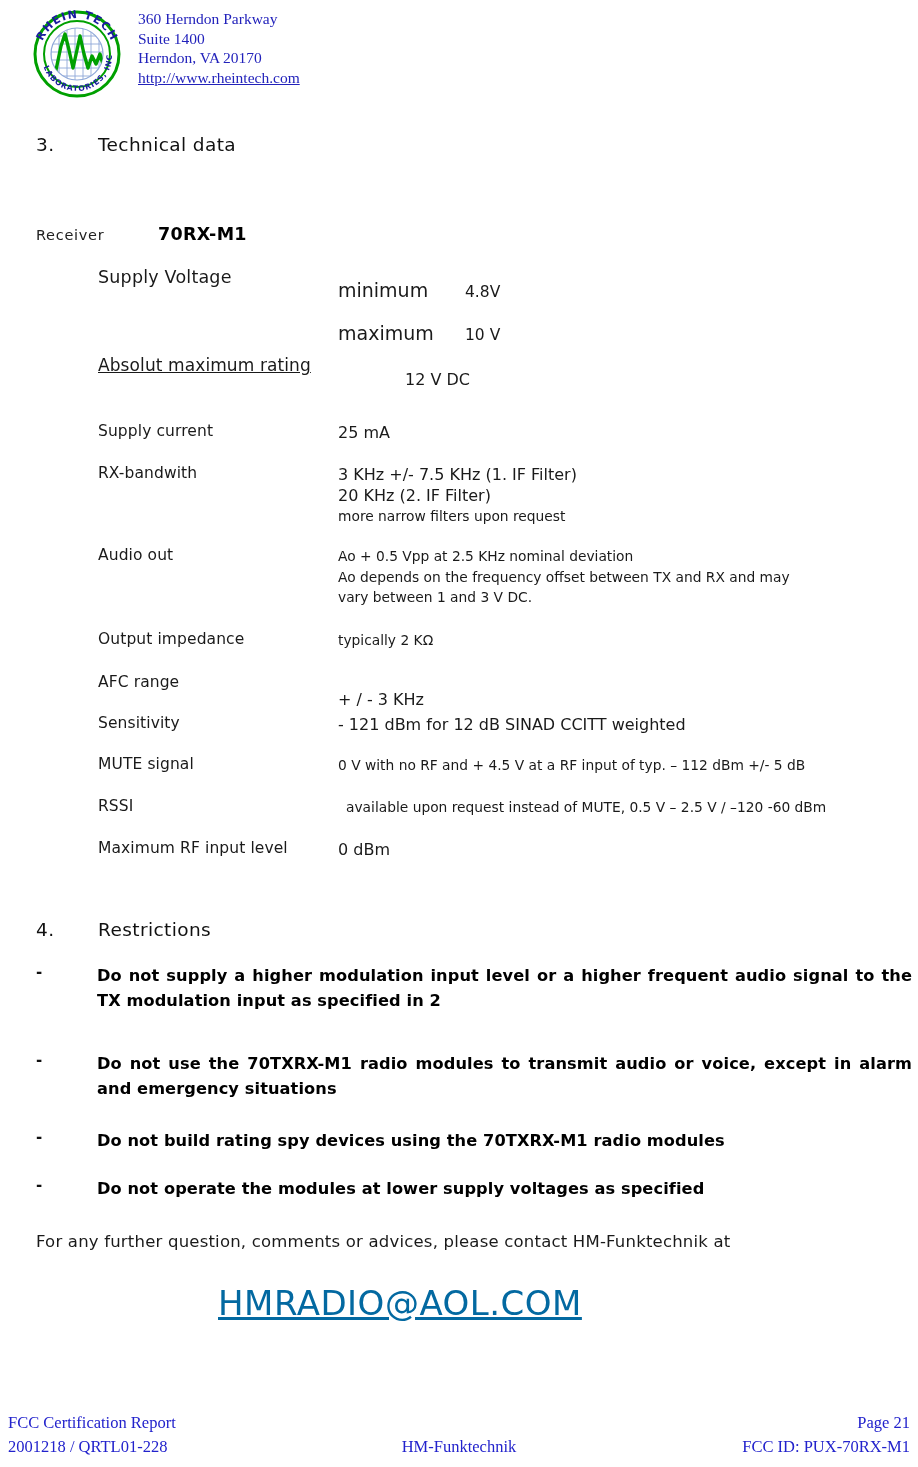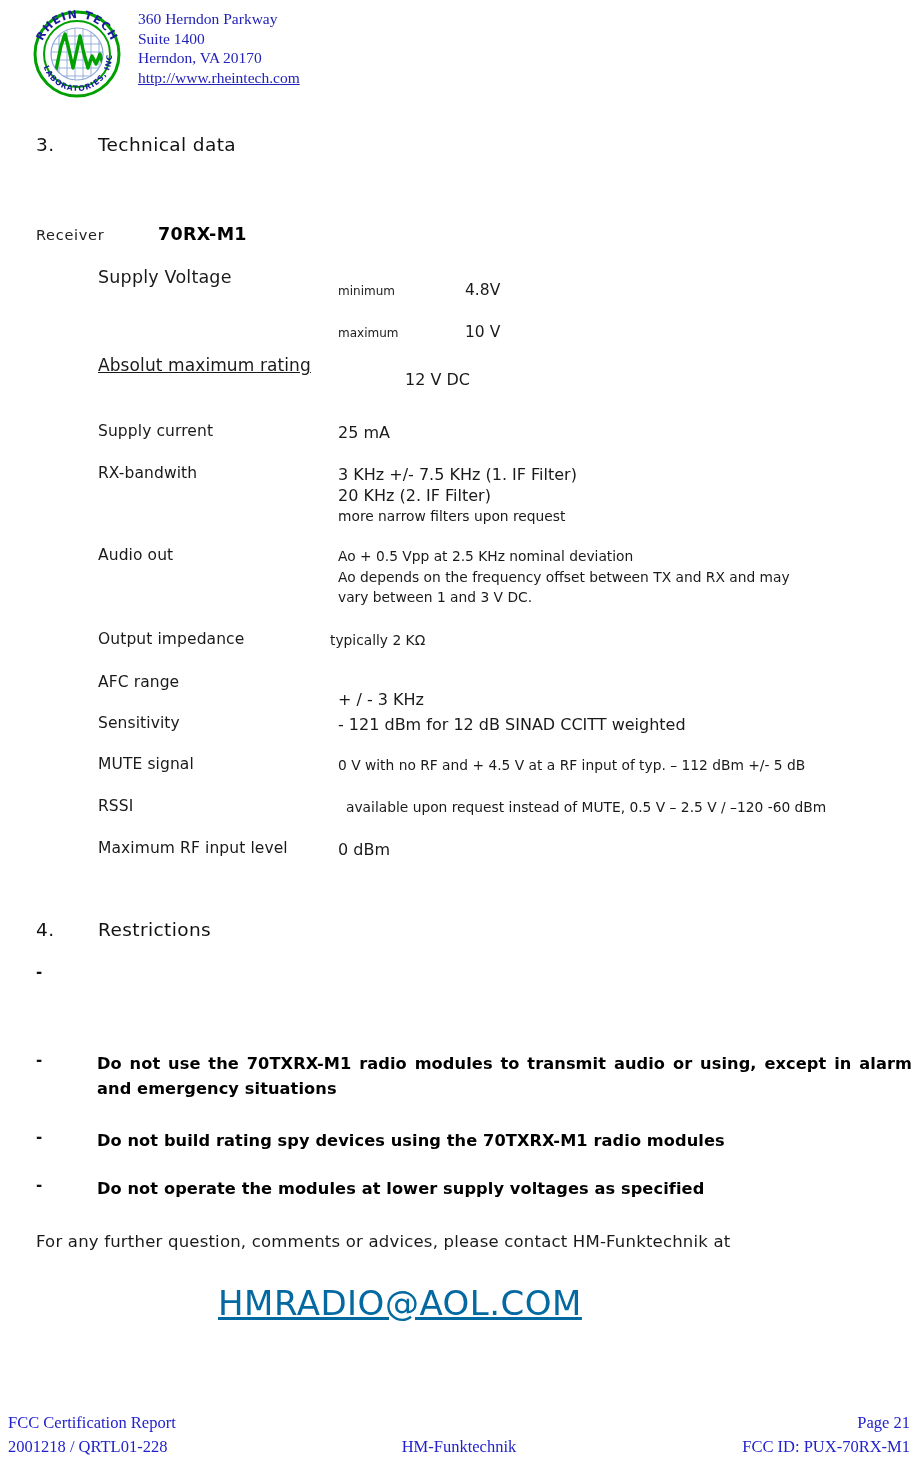--- a/index.html
+++ b/index.html
@@ -112,21 +112,21 @@
     display: block;
     font-size: 13.8px;
     line-height: 20.5px;
     color: #1a1a1a;
     white-space: nowrap;
   }
   .spec-line.lg { font-size: 16px; line-height: 21px; }
   .sv-sub {
     display: inline-block;
     width: 127px;
-    font-size: 12px;
+    font-size: 19px;
   }
   .sv-val { display: inline-block; font-size: 15.5px; }
 
   
   .restrictions {
     position: absolute;
     left: 0;
     top: 963px;
     width: 918px;
   }
@@ -300,21 +300,21 @@
     <span class="spec-label" style="left:98px; top:0px;">Audio out</span>
     <span class="spec-values" style="left:338px; top:0px;">
       <span class="spec-line">Ao  + 0.5 Vpp at 2.5 KHz nominal deviation</span>
       <span class="spec-line">Ao depends on the frequency offset between TX and RX and may</span>
       <span class="spec-line">vary between 1 and 3 V DC.</span>
     </span>
   </div>
 
   <div class="spec-row" style="top:365px; height:26px;">
     <span class="spec-label" style="left:98px; top:0px;">Output impedance</span>
-    <span class="spec-values" style="left:330px; top:0px;">
+    <span class="spec-values" style="left:338px; top:0px;">
       <span class="spec-line">typically 2 KΩ</span>
     </span>
   </div>
 
   <div class="spec-row" style="top:408px; height:26px;">
     <span class="spec-label" style="left:98px; top:0px;">AFC range</span>
     <span class="spec-values" style="left:338px; top:16px;">
       <span class="spec-line lg">+ / - 3 KHz</span>
     </span>
   </div>
@@ -350,25 +350,26 @@
 </div>
 
 <div class="section-heading" style="left:36px; top:919px;">
   <span class="section-num">4.</span><span>Restrictions</span>
 </div>
 
 <div class="restrictions">
 
   <div class="restriction-item" style="top:0px; height:52px;">
     <span class="r-bullet">-</span>
+    <span class="r-text">Do not supply a higher modulation input level or a higher frequent audio signal to the TX modulation input as specified in 2</span>
   </div>
 
   <div class="restriction-item" style="top:88px; height:52px;">
     <span class="r-bullet">-</span>
-    <span class="r-text">Do not use the 70TXRX-M1 radio modules to transmit audio or using, except in alarm and emergency situations</span>
+    <span class="r-text">Do not use the 70TXRX-M1 radio modules to transmit audio or voice, except in alarm and emergency situations</span>
   </div>
 
   <div class="restriction-item" style="top:165px; height:26px;">
     <span class="r-bullet">-</span>
     <span class="r-text nojust">Do not build rating spy devices using the 70TXRX-M1 radio modules</span>
   </div>
 
   <div class="restriction-item" style="top:213px; height:26px;">
     <span class="r-bullet">-</span>
     <span class="r-text nojust">Do not operate the modules at lower supply voltages as specified</span>

